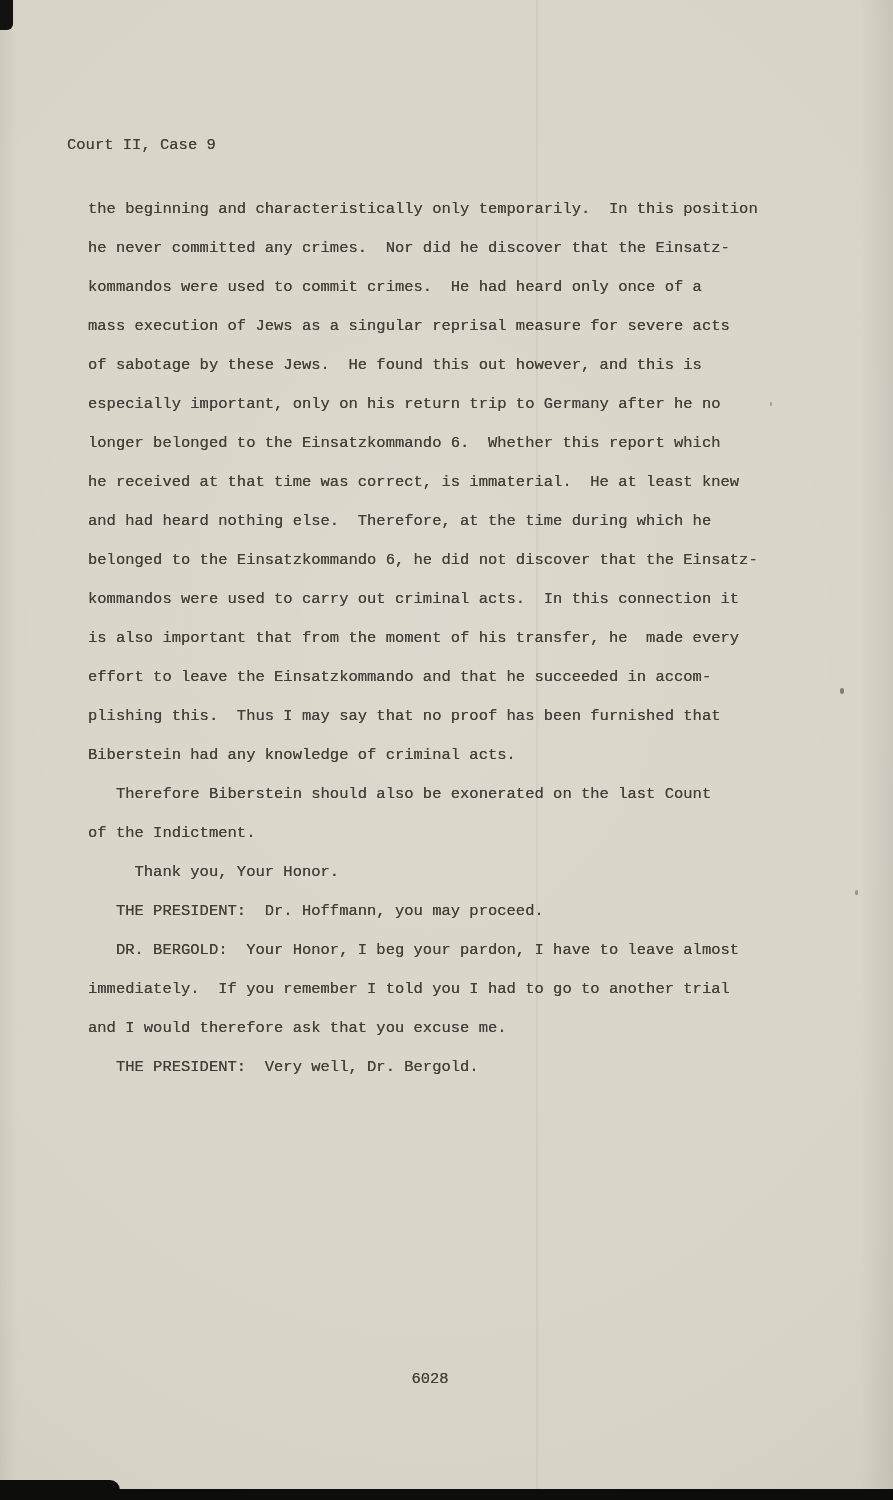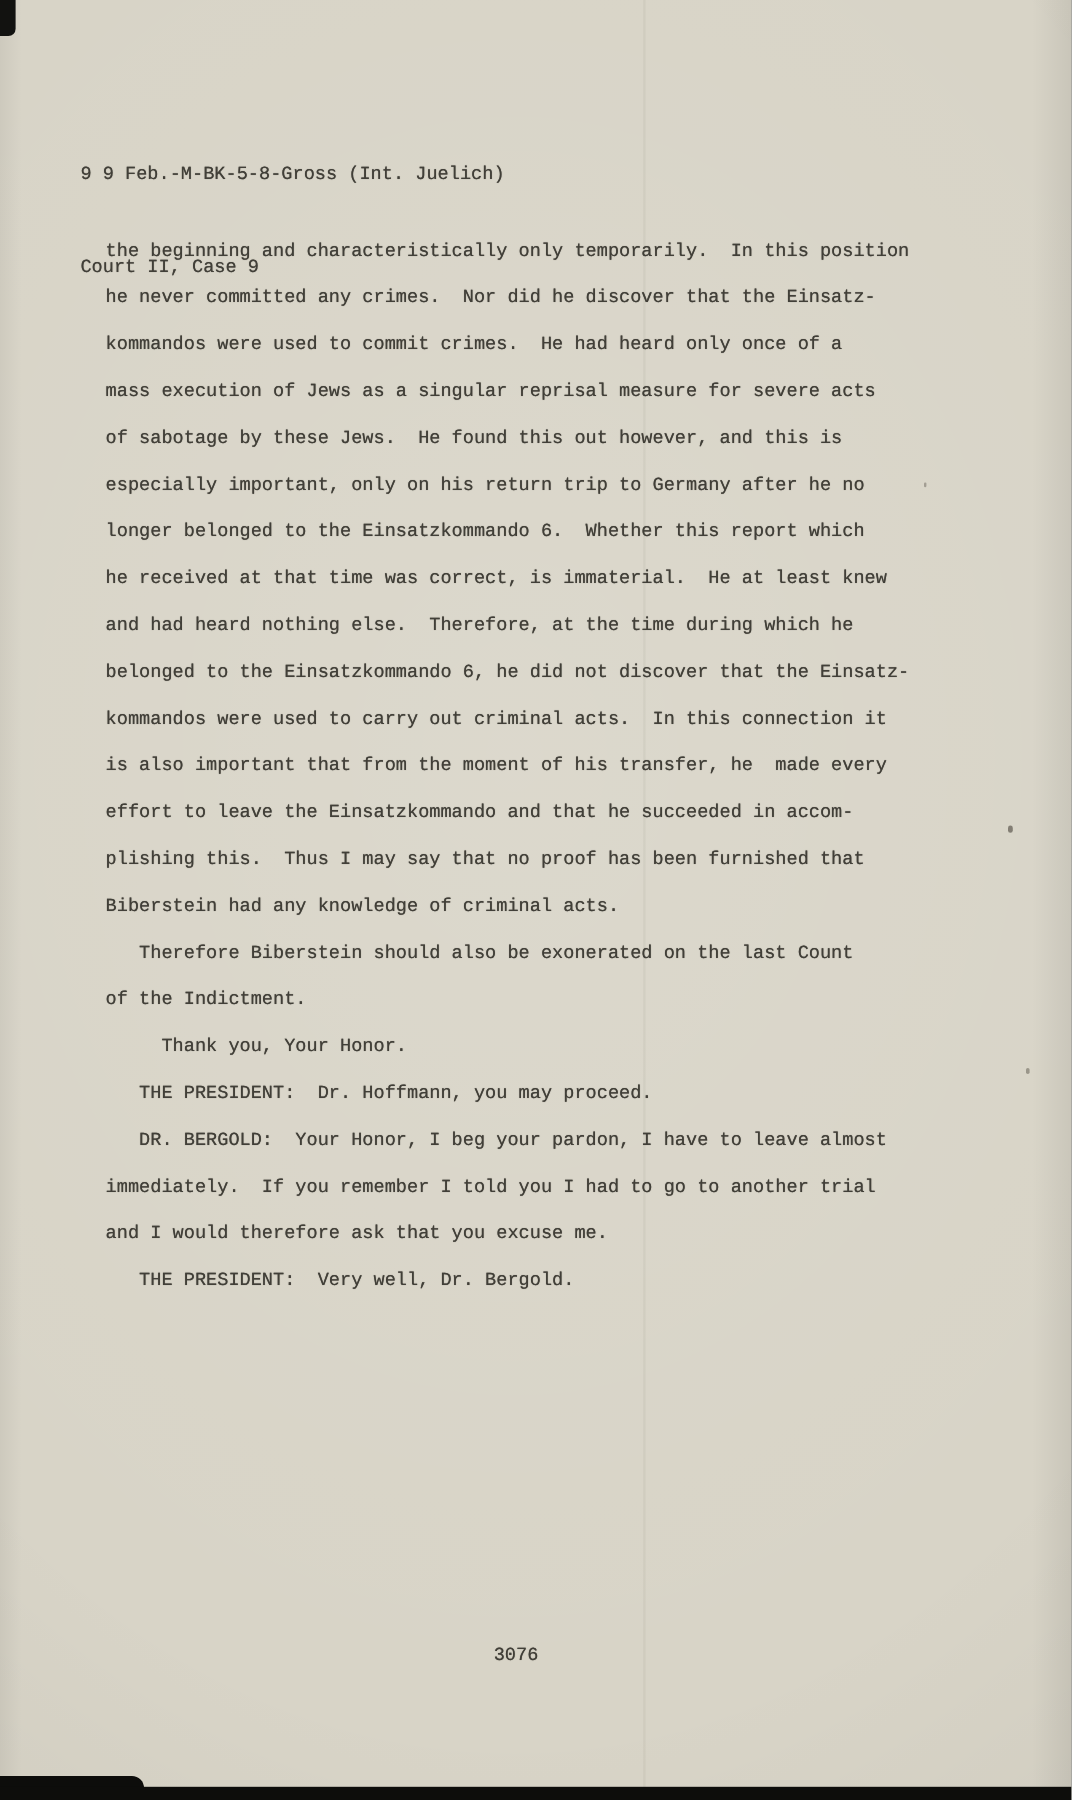--- a/index.html
+++ b/index.html
@@ -65,27 +65,26 @@
 </style>
 </head>
 <body>
 
 <div class="page" style="--paper: #d8d4c7; --ink: #413f38;">
 
   <div class="grain"></div>
   <div class="crease"></div>
 
   <div class="header">
-    <div>9 9 Feb.-M-BK-5-8-Gross (Int. Juelich)</div>
     <div>Court II, Case 9</div>
   </div>
 
   <div class="body-text"><div class="line">the beginning and characteristically only temporarily.  In this position</div><div class="line">he never committed any crimes.  Nor did he discover that the Einsatz-</div><div class="line">kommandos were used to commit crimes.  He had heard only once of a</div><div class="line">mass execution of Jews as a singular reprisal measure for severe acts</div><div class="line">of sabotage by these Jews.  He found this out however, and this is</div><div class="line">especially important, only on his return trip to Germany after he no</div><div class="line">longer belonged to the Einsatzkommando 6.  Whether this report which</div><div class="line">he received at that time was correct, is immaterial.  He at least knew</div><div class="line">and had heard nothing else.  Therefore, at the time during which he</div><div class="line">belonged to the Einsatzkommando 6, he did not discover that the Einsatz-</div><div class="line">kommandos were used to carry out criminal acts.  In this connection it</div><div class="line">is also important that from the moment of his transfer, he  made every</div><div class="line">effort to leave the Einsatzkommando and that he succeeded in accom-</div><div class="line">plishing this.  Thus I may say that no proof has been furnished that</div><div class="line">Biberstein had any knowledge of criminal acts.</div><div class="line">   Therefore Biberstein should also be exonerated on the last Count</div><div class="line">of the Indictment.</div><div class="line">     Thank you, Your Honor.</div><div class="line">   THE PRESIDENT:  Dr. Hoffmann, you may proceed.</div><div class="line">   DR. BERGOLD:  Your Honor, I beg your pardon, I have to leave almost</div><div class="line">immediately.  If you remember I told you I had to go to another trial</div><div class="line">and I would therefore ask that you excuse me.</div><div class="line">   THE PRESIDENT:  Very well, Dr. Bergold.</div></div>
 
-  <div class="page-number">3076</div>
+  <div class="page-number">6028</div>
 
   <div class="corner-tl"></div>
   <div class="edge-bottom-left"></div>
   <div class="edge-bottom"></div>
 
   <div class="speck-1"></div>
   <div class="speck-2"></div>
   <div class="speck-3"></div>
 
 </div>

